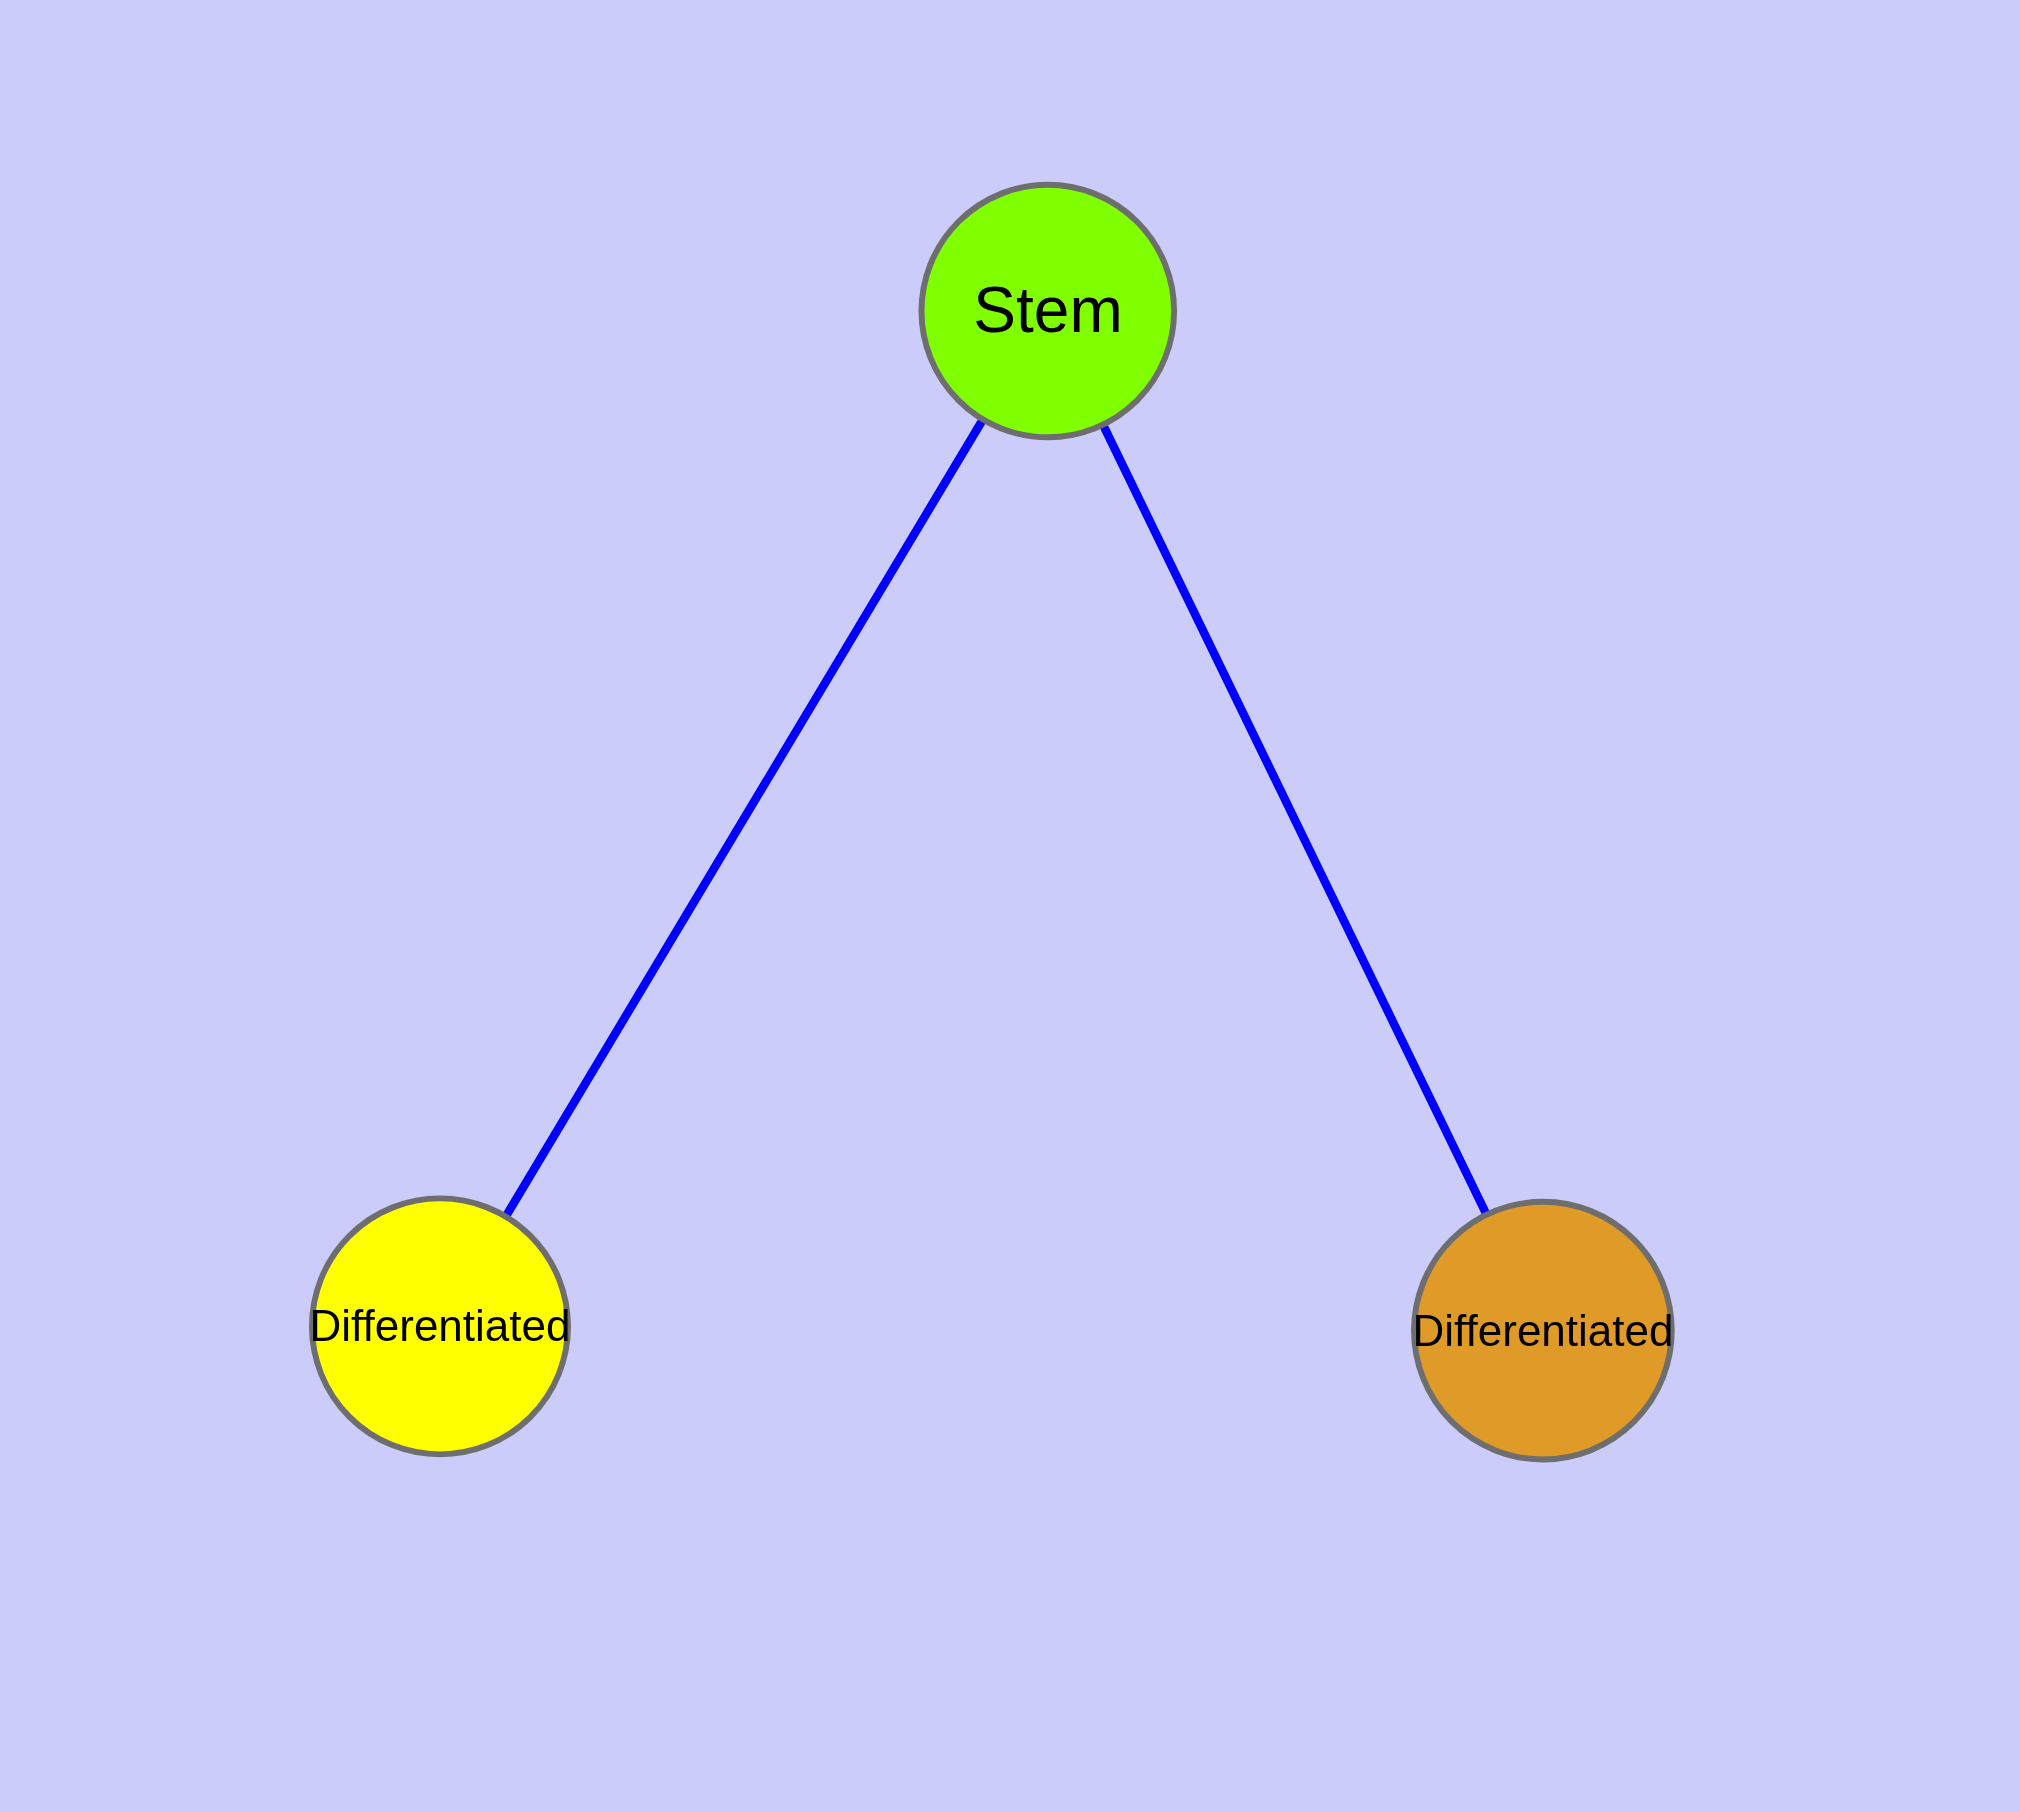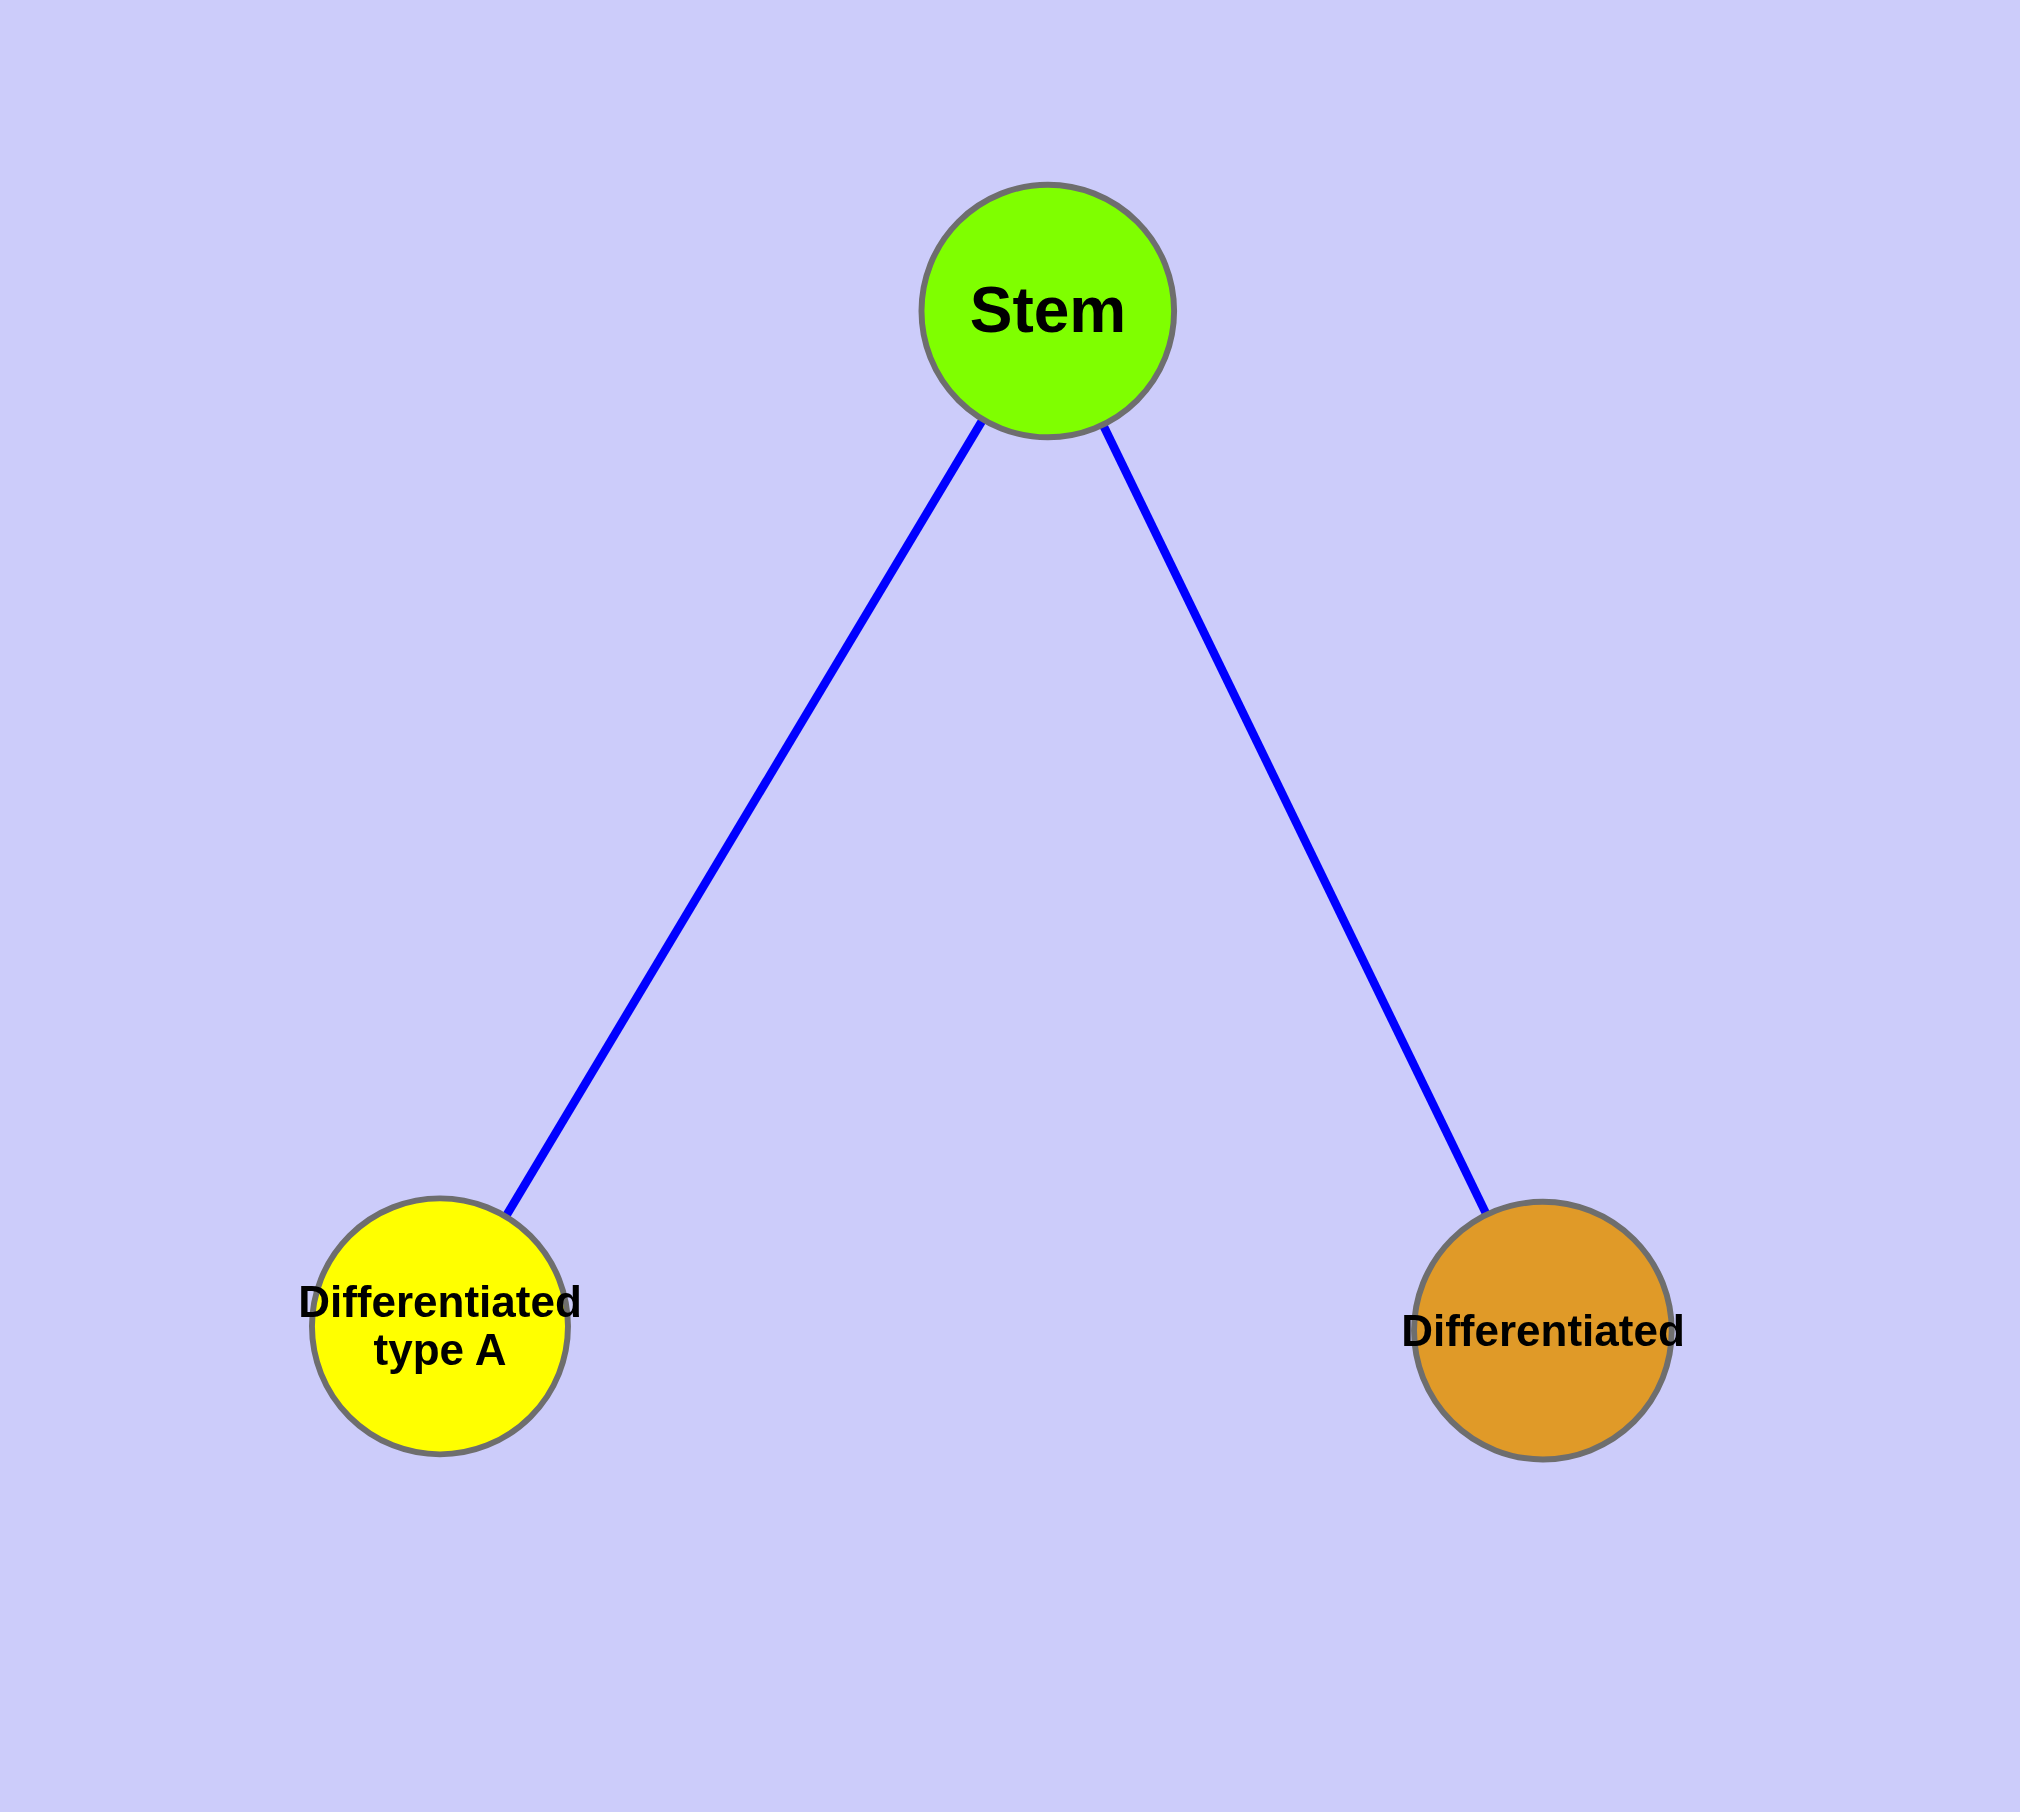--- a/index.html
+++ b/index.html
@@ -21,21 +21,21 @@
   }
   #graph-svg {
     position: absolute;
     left: 0; top: 0;
     width: 2021px;
     height: 1812px;
   }
   .node-label {
     position: absolute;
     text-align: center;
-    font-weight: bold;
+    font-weight: normal;
     color: #000000;
     white-space: pre;
     line-height: 1.08;
     pointer-events: none;
     transform: translate(-50%, -50%);
   }
   .node-label.lbl-stem {
     font-size: 64px;
   }
   .node-label.lbl-a, .node-label.lbl-b {
@@ -56,18 +56,18 @@
       </g>
     <g id="nodes-group">
         <circle cx="1236" cy="367" r="149" fill="#7fff00" stroke="#6e6e6e" stroke-width="7"></circle>
         <circle cx="519" cy="1565" r="151" fill="#ffff00" stroke="#6e6e6e" stroke-width="7"></circle>
         <circle cx="1820" cy="1570" r="152" fill="#e09a28" stroke="#6e6e6e" stroke-width="7"></circle>
       </g>
   </svg>
 
   <div id="labels-group">
       <div class="node-label lbl-stem" style="left: 1048px; top: 311px;"><div>Stem</div></div>
-      <div class="node-label lbl-a" style="left: 440px; top: 1326px;"><div>Differentiated</div><div>type A</div></div>
+      <div class="node-label lbl-a" style="left: 440px; top: 1326px;"><div>Differentiated</div></div>
       <div class="node-label lbl-b" style="left: 1543px; top: 1331px;"><div>Differentiated</div></div>
     </div>
 
 </div>
 
 
 </body></html>

